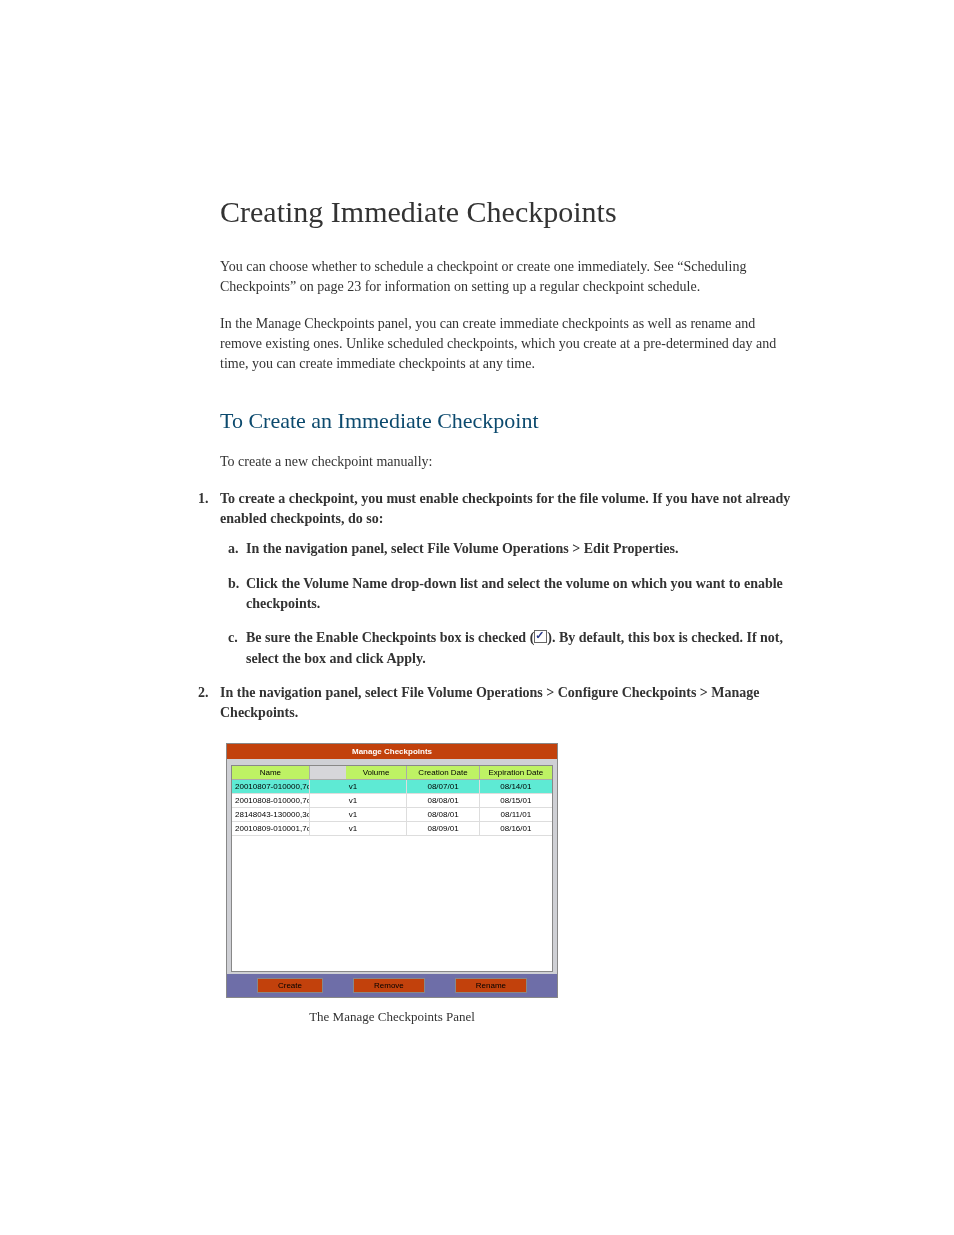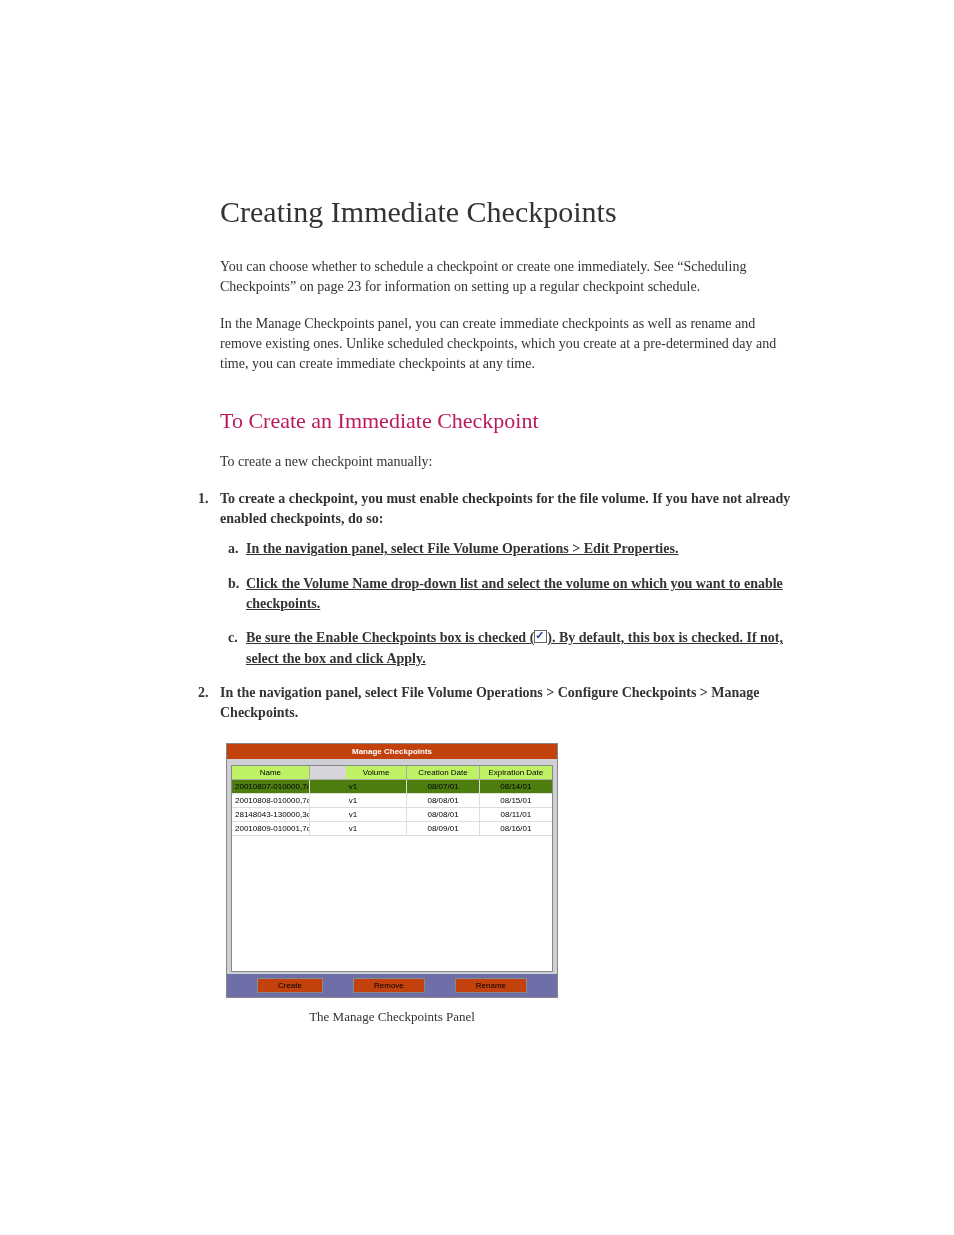--- a/index.html
+++ b/index.html
@@ -16,21 +16,21 @@
   h1 {
     font-size: 30px;
     font-weight: normal;
     margin: 0 0 28px 0;
     color: #333;
   }
   h2 {
     font-size: 22px;
     font-weight: normal;
     margin: 34px 0 18px 0;
-    color: #be185d;
+    color: #0c4a6e;
   }
   p {
     font-size: 14px;
     line-height: 1.45;
     margin: 12px 0 16px 0;
   }
   ol.steps {
     list-style: none;
     padding: 0;
     margin: 0;
@@ -53,21 +53,20 @@
     font-weight: bold;
   }
   ol.steps > li {
     padding-left: 18px;
   }
   ol.sub {
     list-style: none;
     padding: 0;
     margin: 10px 0 0 8px;
     counter-reset: sub;
-    text-decoration: underline;
   }
   ol.sub > li {
     counter-increment: sub;
     position: relative;
     padding-left: 18px;
     margin-bottom: 14px;
     font-size: 14px;
     font-weight: bold;
     line-height: 1.45;
   }
@@ -144,21 +143,21 @@
   .gh:last-child { border-right: none; }
   .col-name { width: 86px; }
   .col-vol  { width: 68px; margin-left: 36px; }
   .col-cd   { width: 80px; text-align:center;}
   .col-ed   { width: 80px; text-align:center;}
   .grid-row {
     display: flex;
     border-bottom: 1px solid #ddd;
   }
   .grid-row.selected {
-    background: #4d7c0f;
+    background: #5eead4;
   }
   .gc { border-right: 1px solid #ddd; }
   .gc:last-child{ border-right:none;}
   .panel-footer {
     background: #6e6ea8;
     padding: 4px 0;
     display: flex;
     justify-content: center;
     gap: 30px;
   }

